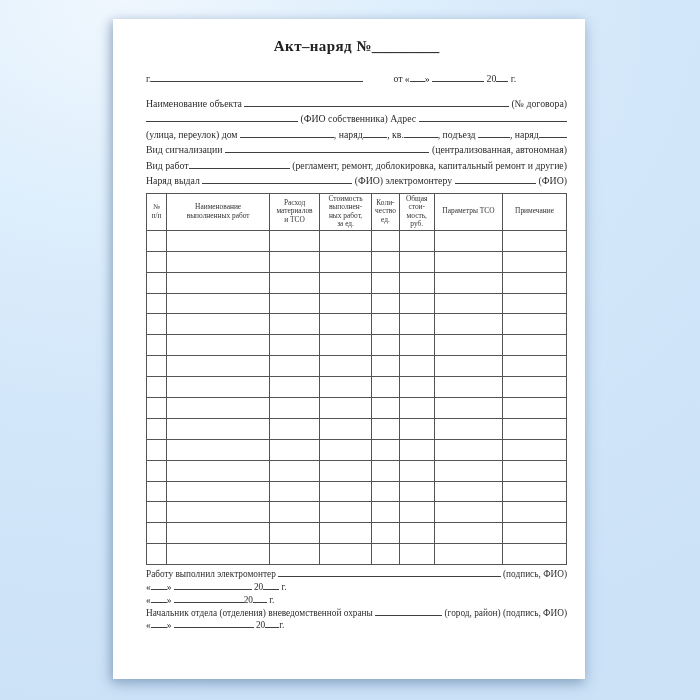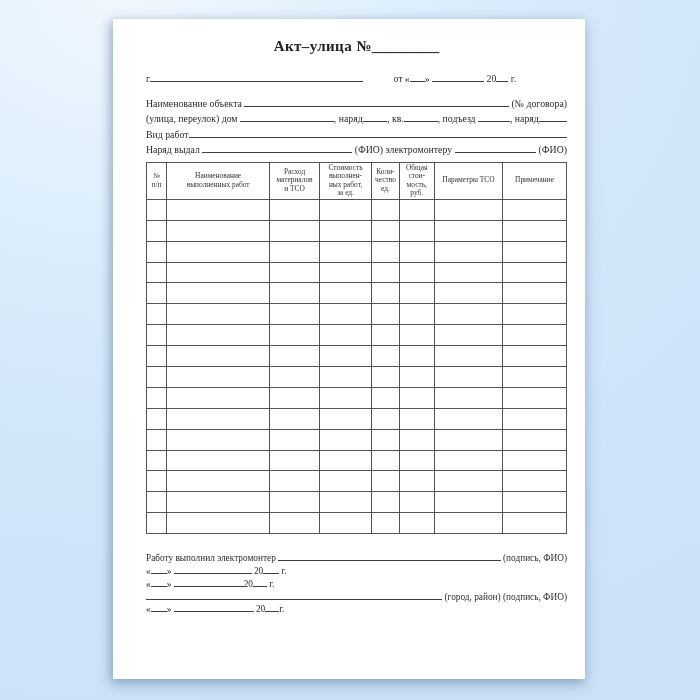--- a/index.html
+++ b/index.html
@@ -46,21 +46,21 @@
   .line .fill {
     flex: 0 1 auto; min-width: 8px;
     border-bottom: 1px solid #3f3f3f;
     height: 1px;
   }
   .line .fill.fx { flex: 1 1 30px; }
   .line .gap { flex: 0 1 auto; height: 1px; }
   .line .gap.fx { flex: 1 1 10px; border: none; }
 
   
-  #signature-lines { margin-top: 19px; }
+  #signature-lines { margin-top: 4px; }
   #signature-lines .line { height: 12.8px; font-size: 9.3px; }
 
   
   table#works-table {
     border-collapse: collapse; table-layout: fixed;
     width: 100%; margin-top: 2px;
   }
   #works-table th, #works-table td {
     border: 1px solid #545454;
   }
@@ -71,21 +71,21 @@
     height: 32px; color: #333;
   }
   #works-table td { height: 19.9px; padding: 0; }
 </style>
 </head>
 <body>
 
 <div class="canvas">
   <div class="page">
 
-    <h1 class="title"><span>Акт–улица №</span><span class="title-blank">_________</span></h1>
+    <h1 class="title"><span>Акт–наряд №</span><span class="title-blank">_________</span></h1>
 
     <div id="form-lines">
         <div class="line">
           <span class="t">г.</span>
           <span class="fill" style="width: 212px;"></span>
           <span class="gap" style="width: 30px;"></span>
           <span class="t">от «</span>
           <span class="fill" style="width: 15px;"></span>
           <span class="t">» </span>
           <span class="fill" style="width: 52px;"></span>
@@ -93,34 +93,45 @@
           <span class="fill" style="width: 12px;"></span>
           <span class="t"> г.</span>
           <span class="gap fx"></span>
         </div>
         <div class="line">
           <span class="t">Наименование объекта </span>
           <span class="fill fx"></span>
           <span class="t"> (№ договора)</span>
         </div>
         <div class="line">
+          <span class="fill" style="width: 152px;"></span>
+          <span class="t"> (ФИО собственника) Адрес </span>
+          <span class="fill fx"></span>
+        </div>
+        <div class="line">
           <span class="t">(улица, переулок) дом </span>
           <span class="fill" style="width: 100px;"></span>
           <span class="t">, наряд</span>
           <span class="fill" style="width: 26px;"></span>
           <span class="t">, кв.</span>
           <span class="fill" style="width: 36px;"></span>
           <span class="t">, подъезд </span>
           <span class="fill" style="width: 34px;"></span>
           <span class="t">, наряд</span>
           <span class="fill fx"></span>
         </div>
         <div class="line">
+          <span class="t">Вид сигнализации </span>
+          <span class="fill fx"></span>
+          <span class="t"> (централизованная, автономная)</span>
+        </div>
+        <div class="line">
           <span class="t">Вид работ</span>
           <span class="fill fx"></span>
+          <span class="t"> (регламент, ремонт, доблокировка, капитальный ремонт и другие)</span>
         </div>
         <div class="line">
           <span class="t">Наряд выдал </span>
           <span class="fill" style="width: 150px;"></span>
           <span class="t"> (ФИО) электромонтеру </span>
           <span class="fill fx"></span>
           <span class="t"> (ФИО)</span>
         </div>
       </div>
 
@@ -343,20 +354,21 @@
           <span class="t">«</span>
           <span class="fill" style="width: 16px;"></span>
           <span class="t">» </span>
           <span class="fill" style="width: 70px;"></span>
           <span class="t">20</span>
           <span class="fill" style="width: 14px;"></span>
           <span class="t"> г.</span>
           <span class="gap fx"></span>
         </div>
         <div class="line">
+          <span class="t">Начальник отдела (отделения) вневедомственной охраны </span>
           <span class="fill fx"></span>
           <span class="t"> (город, район) (подпись, ФИО)</span>
         </div>
         <div class="line">
           <span class="t">«</span>
           <span class="fill" style="width: 16px;"></span>
           <span class="t">» </span>
           <span class="fill" style="width: 80px;"></span>
           <span class="t"> 20</span>
           <span class="fill" style="width: 14px;"></span>

